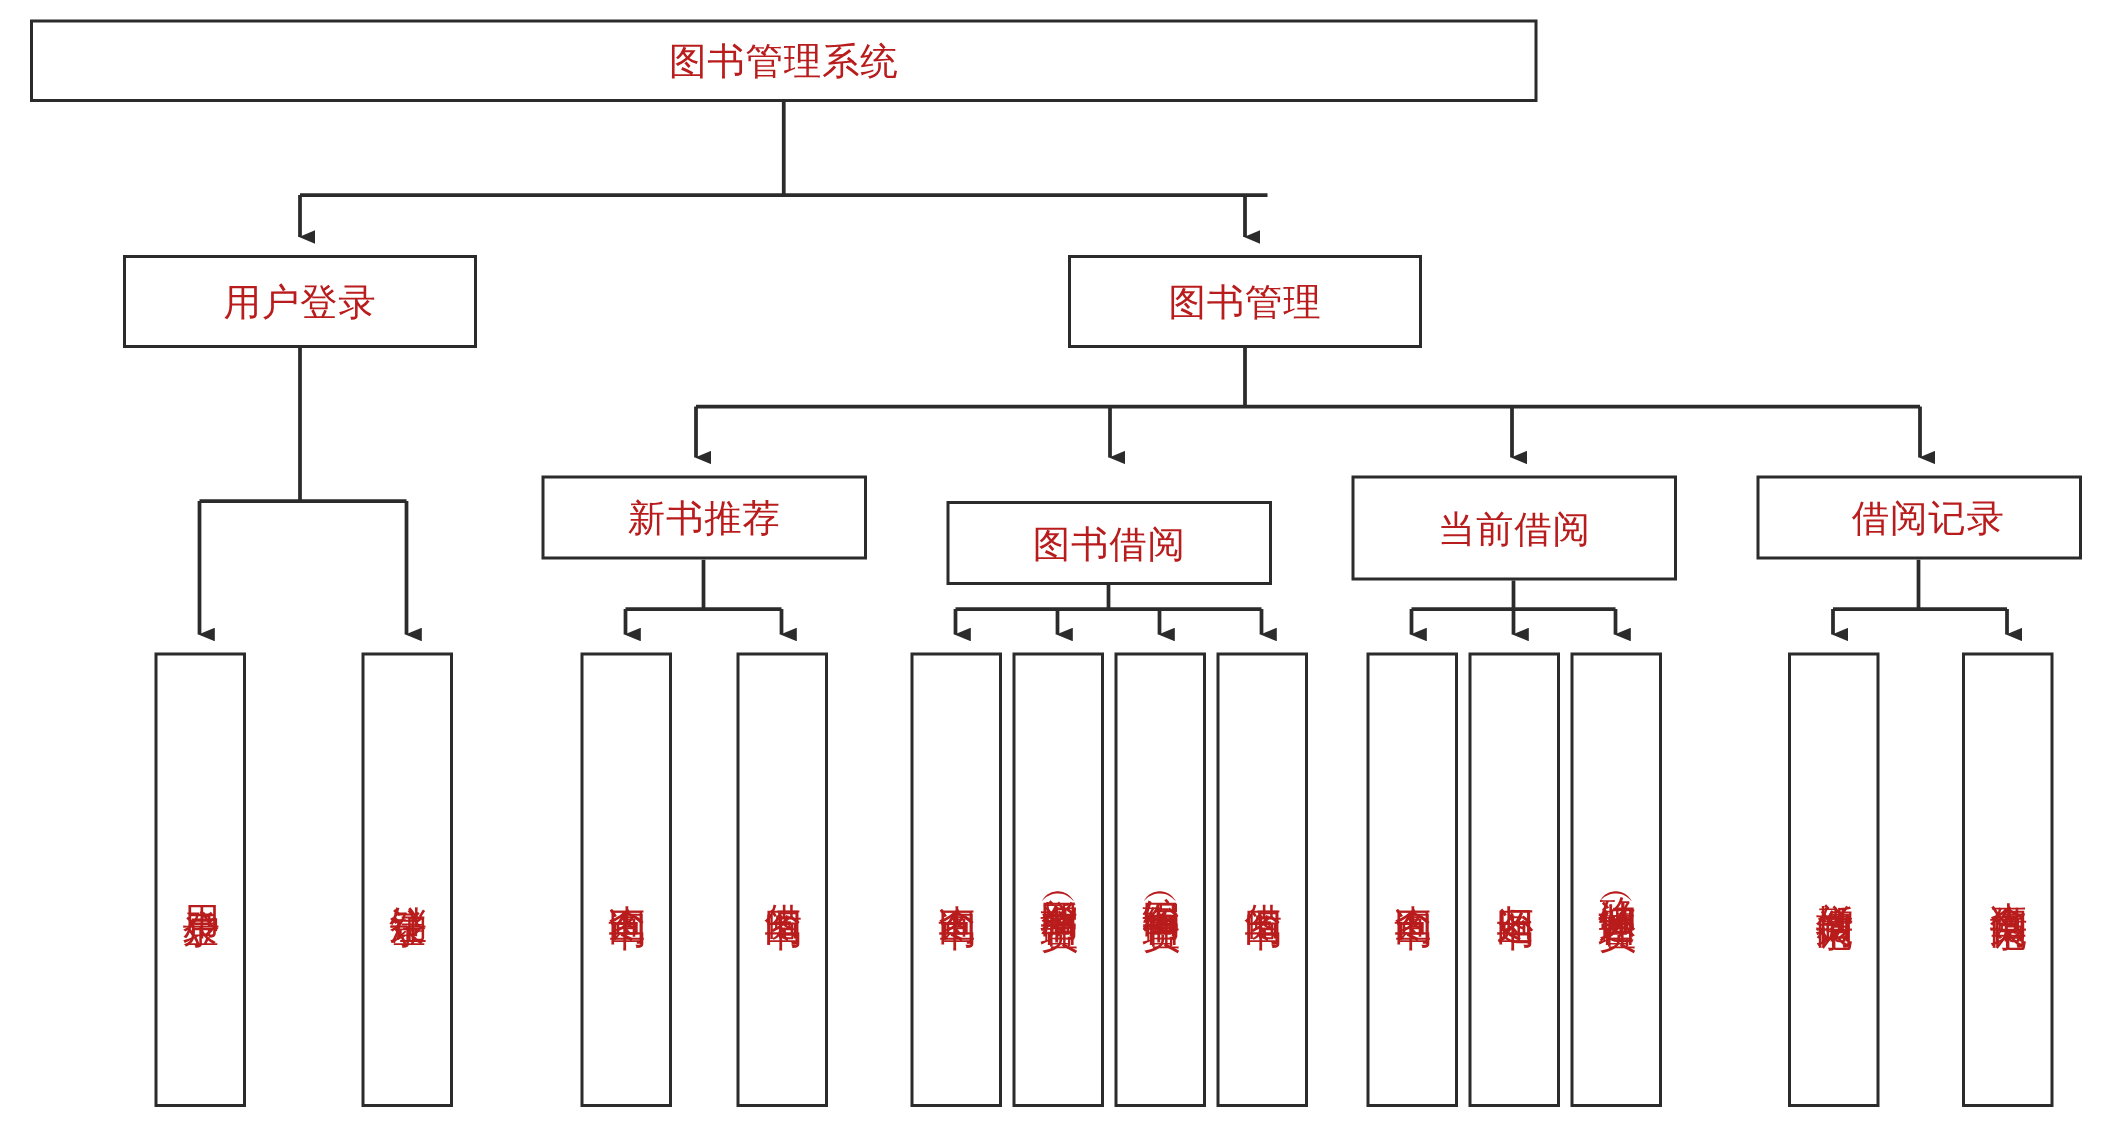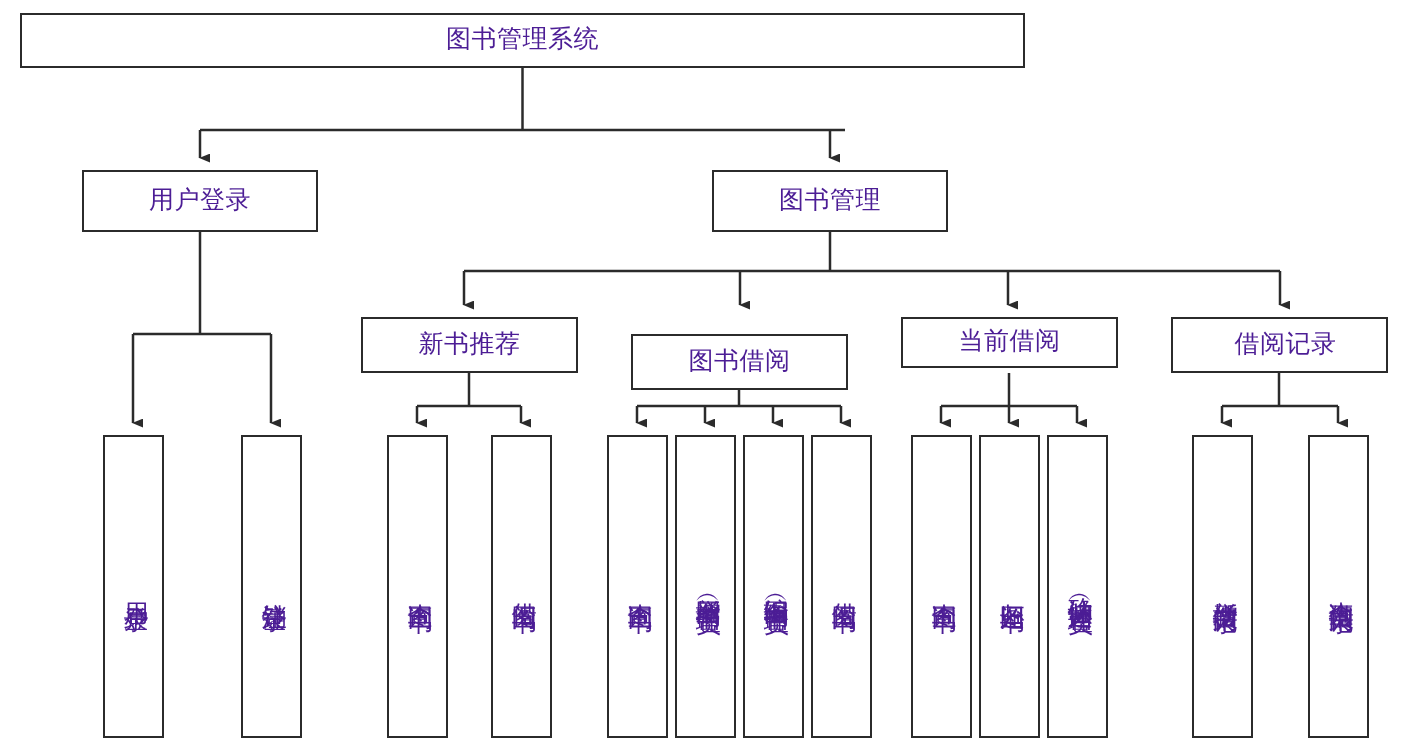--- a/index.html
+++ b/index.html
@@ -28,22 +28,21 @@
     pointer-events: none;
   }
   .node {
     position: absolute;
     box-sizing: border-box;
     border: 2.5px solid #2b2b2b;
     background: #ffffff;
     display: flex;
     align-items: center;
     justify-content: center;
-    color: #4c1d95;
-    font-family: Liberation Mono, monospace;
+    color: #b91c1c;
   }
   .node-label {
     display: block;
     text-align: center;
     line-height: 1.16;
     letter-spacing: 0.5px;
     white-space: pre;
   }
   .node.horizontal .node-label {
     font-size: 25px;
@@ -141,21 +140,21 @@
   </div>
 
   <div class="node horizontal" style="left:712px; top:170px; width:236px; height:62px;">
     <span class="node-label">图书管理</span>
   </div>
 
   <div class="node horizontal" style="left:631px; top:317px; width:217px; height:56px;margin-top:17px;">
     <span class="node-label">图书借阅</span>
   </div>
 
-  <div class="node horizontal" style="left:901px; top:317px; width:217px; height:51px;">
+  <div class="node horizontal" style="left:901px; top:317px; width:217px; height:70px;">
     <span class="node-label">当前借阅</span>
   </div>
 
   <div class="node horizontal" style="left:1171px; top:317px; width:217px; height:56px;padding-left:12px;">
     <span class="node-label">借阅记录</span>
   </div>
 
   <div class="node vertical" style="left:103px; top:435px; width:61px; height:303px;">
     <span class="node-label">用户登录</span>
   </div>

